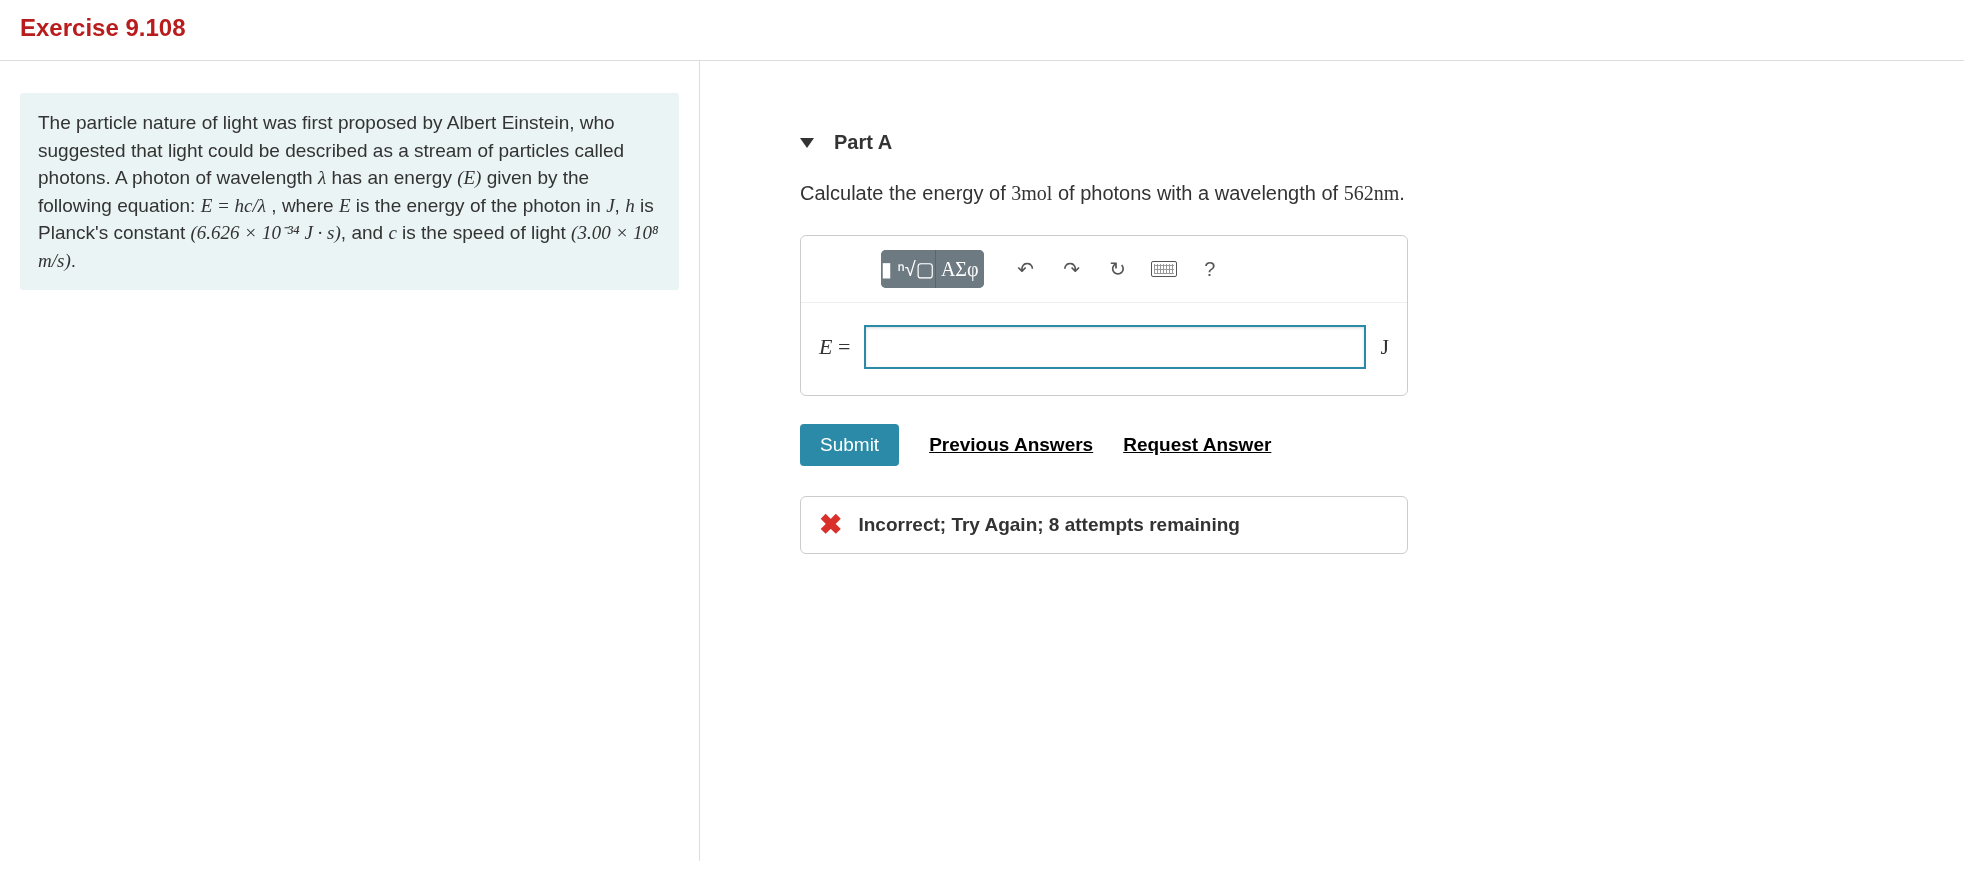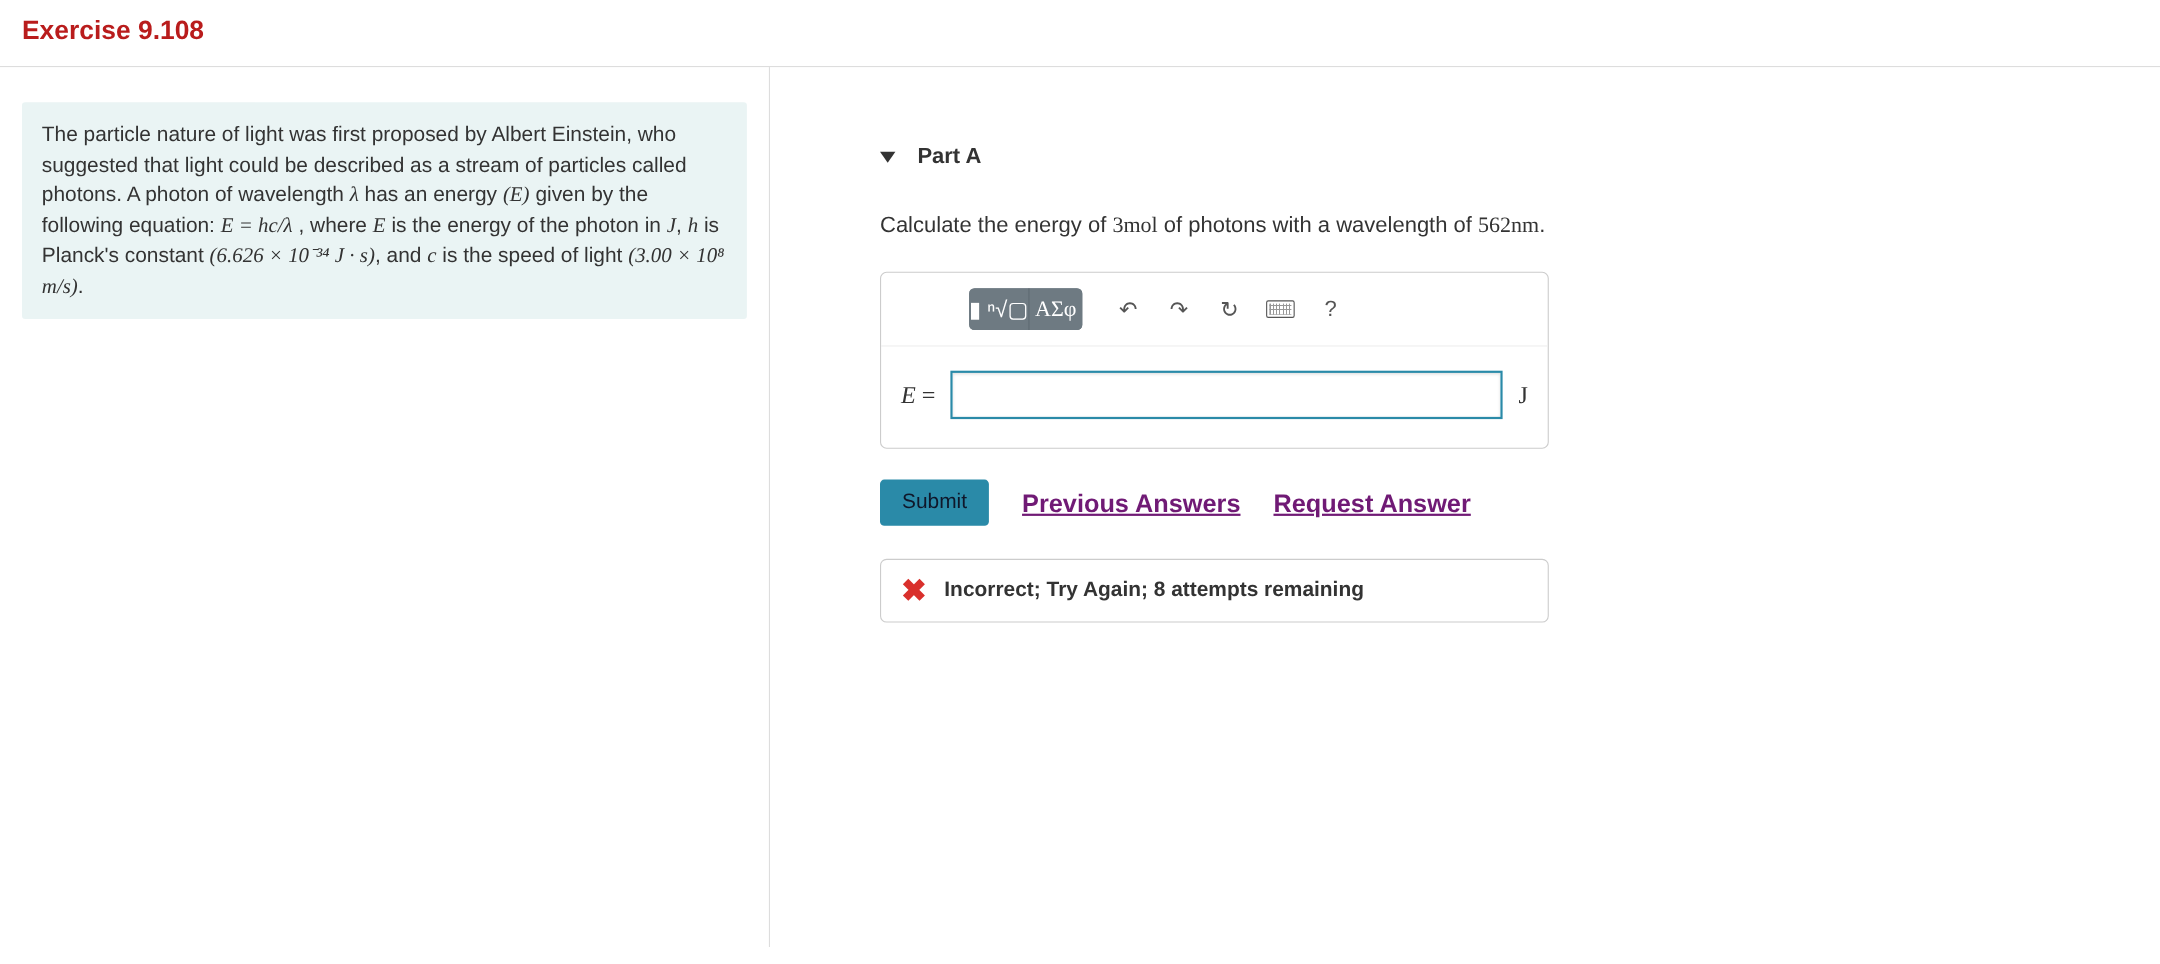--- a/index.html
+++ b/index.html
@@ -40,21 +40,21 @@
   }
   .right-panel {
     flex: 1;
     padding: 70px 40px 40px 100px;
     max-width: 1150px;
   }
   .part-header {
     display: flex;
     align-items: center;
     gap: 20px;
-    margin-bottom: 40px;
+    margin-bottom: 28px;
   }
   .caret {
     width: 0; height: 0;
     border-left: 7px solid transparent;
     border-right: 7px solid transparent;
     border-top: 10px solid #333;
   }
   .part-title { font-weight: bold; font-size: 20px; }
   .question {
     font-size: 20px;
@@ -122,32 +122,32 @@
   }
   .unit { font-family: "Times New Roman", serif; font-size: 22px; }
   .actions {
     display: flex;
     align-items: center;
     gap: 30px;
     margin-bottom: 30px;
   }
   .submit-btn {
     background: #2a8aa8;
-    color: #0f172a;
+    color: #ffffff;
     border: none;
     font-size: 19px;
     padding: 10px 20px;
     border-radius: 4px;
     cursor: pointer;
   }
   .link {
-    color: #701a75;
+    color: #000000;
     font-weight: bold;
     text-decoration: underline;
-    font-size: 23px;
+    font-size: 19px;
     cursor: pointer;
   }
   .feedback {
     border: 1px solid #ccc;
     border-radius: 6px;
     padding: 14px 18px;
     width: 608px;
     display: flex;
     align-items: center;
     gap: 16px;

